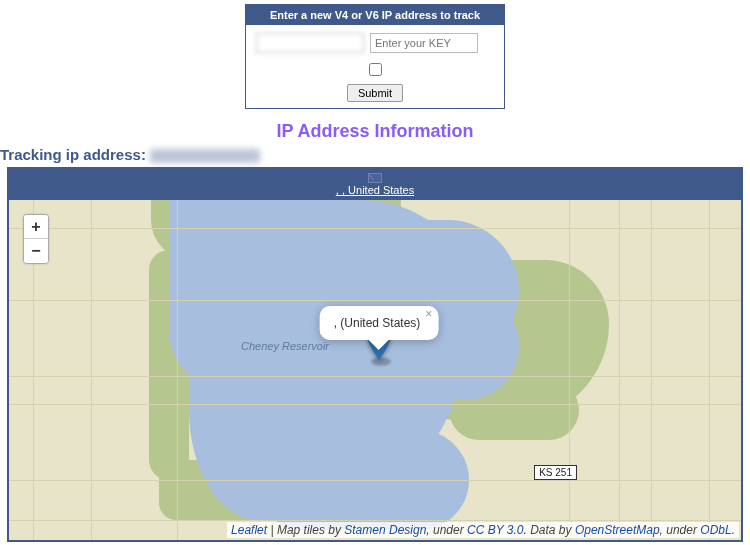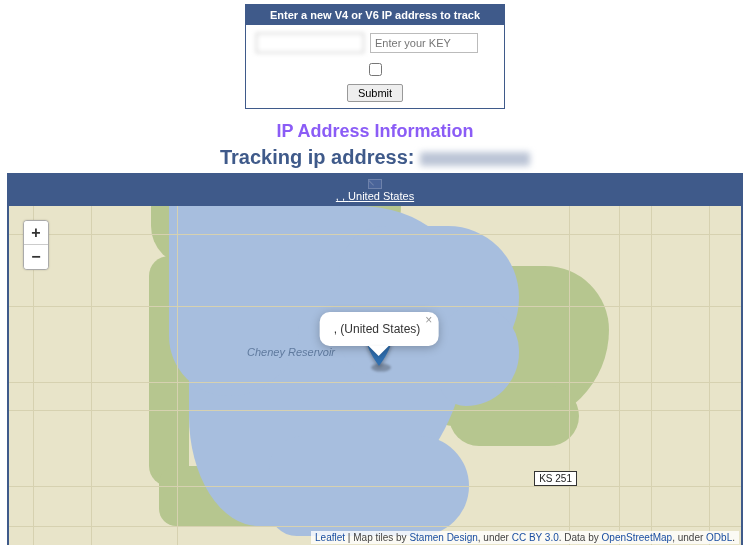--- a/index.html
+++ b/index.html
@@ -68,24 +68,23 @@
   }
   .section-title {
     text-align: center;
     font-family: "Trebuchet MS", Tahoma, sans-serif;
     color: #8b5cf6;
     font-size: 18px;
     font-weight: bold;
     margin: 12px 0 4px 0;
   }
   .tracking-line {
-    text-align: center;
     font-family: "Trebuchet MS", Tahoma, sans-serif;
     color: #3f5a8a;
-    font-size: 20px;
+    font-size: 15px;
     font-weight: bold;
     margin-bottom: 4px;
   }
   .tracking-line .ip-blur {
     display: inline-block;
     width: 110px;
     height: 14px;
     background: #bcc5d6;
     filter: blur(3px);
     vertical-align: middle;
@@ -147,21 +146,21 @@
   .roads .h { height:1px; left:0; right:0; }
   .roads .v { width:1px; top:0; bottom:0; }
   
   .lake {
     position: absolute;
     background: #a7bede;
   }
   .green { position:absolute; background:#b6c68f; }
   .reservoir-label {
     position: absolute;
-    left: 238px;
+    left: 232px;
     top: 140px;
     color: #5f7a9e;
     font-style: italic;
     font-size: 11px;
   }
   
   .zoom-ctrl {
     position: absolute;
     top: 14px;
     left: 14px;
@@ -251,23 +250,24 @@
     font-size: 10px;
     padding: 0 4px;
     line-height: 13px;
     color: #222;
   }
   .attribution {
     position: absolute;
     right: 2px;
     bottom: 2px;
     background: rgba(255,255,255,0.8);
-    font-size: 10px;
+    font-size: 12px;
     color: #444;
     padding: 1px 4px;
+    font-style: italic;
   }
   .attribution a { color: #1a4ea1; text-decoration: none; }
 </style>
 </head>
 <body>
 
 <div class="form-box">
   <div class="form-header">Enter a new V4 or V6 IP address to track</div>
   <div class="form-body">
     <div class="form-row">

